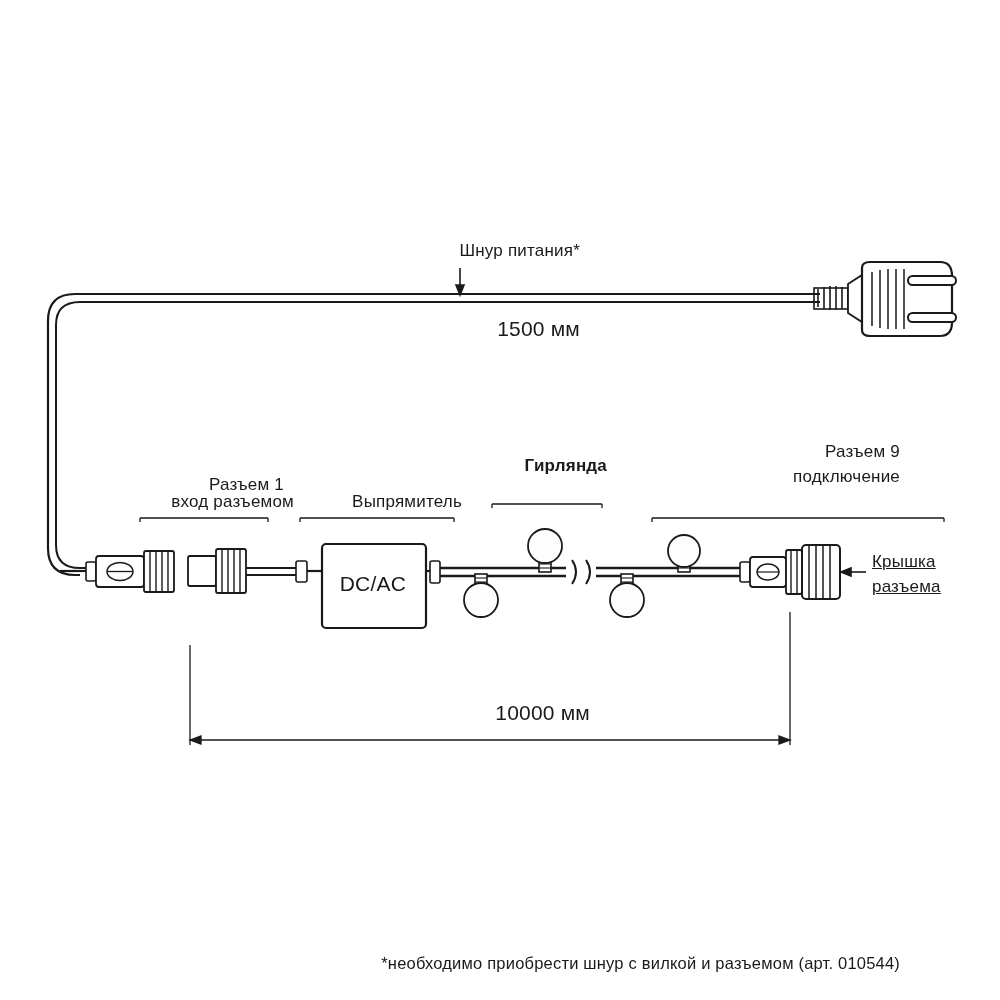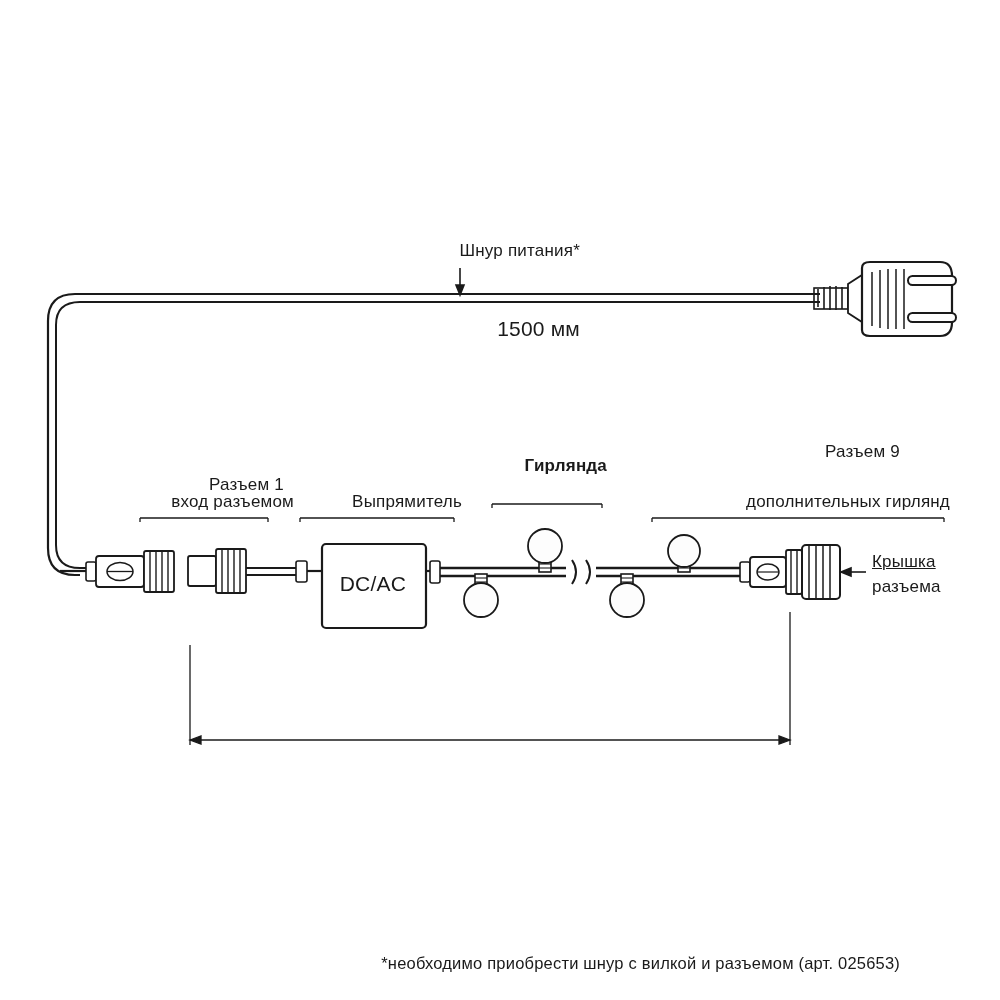--- a/index.html
+++ b/index.html
@@ -245,21 +245,22 @@
   <div class="lbl center" style="left: 124px; top: 466px; width: 160px; margin-top: 8px;">Разъем 1</div>
   <div class="lbl center" style="left: 114px; top: 491px; width: 180px;">вход разъемом</div>
 
   <div class="lbl center" style="left: 282px; top: 491px; width: 180px;">Выпрямитель</div>
 
   <div class="lbl big center" style="left: 322px; top: 571px; width: 84px;">DC/AC</div>
 
   <div class="lbl center" style="left: 487px; top: 455px; width: 120px; font-weight: bold;">Гирлянда</div>
 
   <div class="lbl center" style="left: 700px; top: 441px; width: 200px;">Разъем 9</div>
-  <div class="lbl center" style="left: 646px; top: 491px; width: 304px;">дополнительных гирлянд</div>
+  <div class="lbl center" style="left: 700px; top: 466px; width: 200px;">подключение</div>
 
   <div class="lbl" style="left: 872px; top: 551px; text-decoration: underline;">Крышка</div>
-  <div class="lbl" style="left: 872px; top: 576px;">разъема</div>
-
-
-  <div class="lbl foot center" style="left: 100px; top: 953px; width: 800px;">*необходимо приобрести шнур с вилкой и разъемом (арт. 025653)</div>
+  <div class="lbl" style="left: 872px; top: 576px; text-decoration: underline;">разъема</div>
+
+  <div class="lbl big center" style="left: 390px; top: 700px; width: 200px;">10000 мм</div>
+
+  <div class="lbl foot center" style="left: 100px; top: 953px; width: 800px;">*необходимо приобрести шнур с вилкой и разъемом (арт. 010544)</div>
 
 </div>
 
 </body></html>

